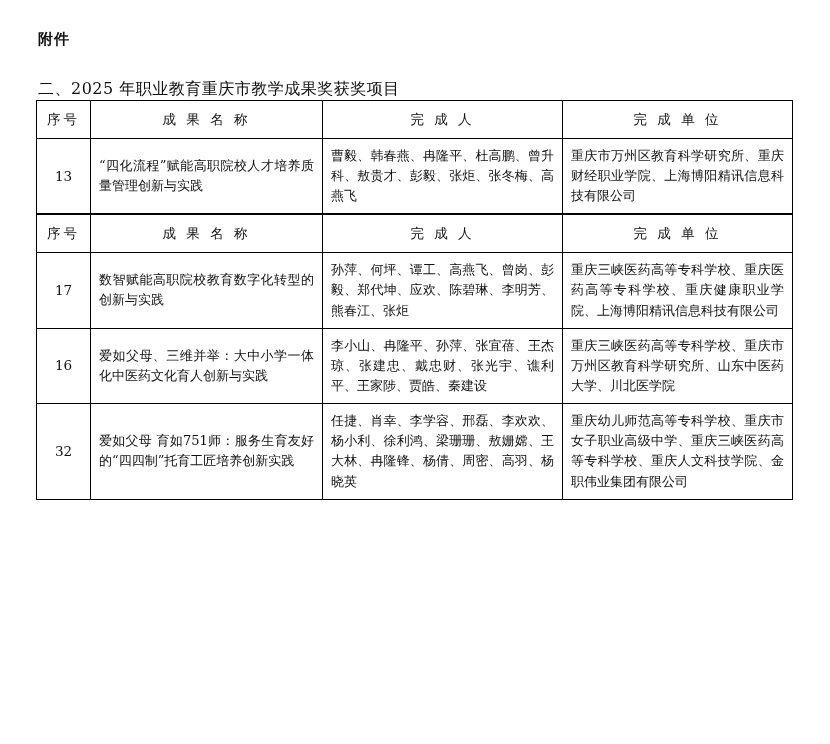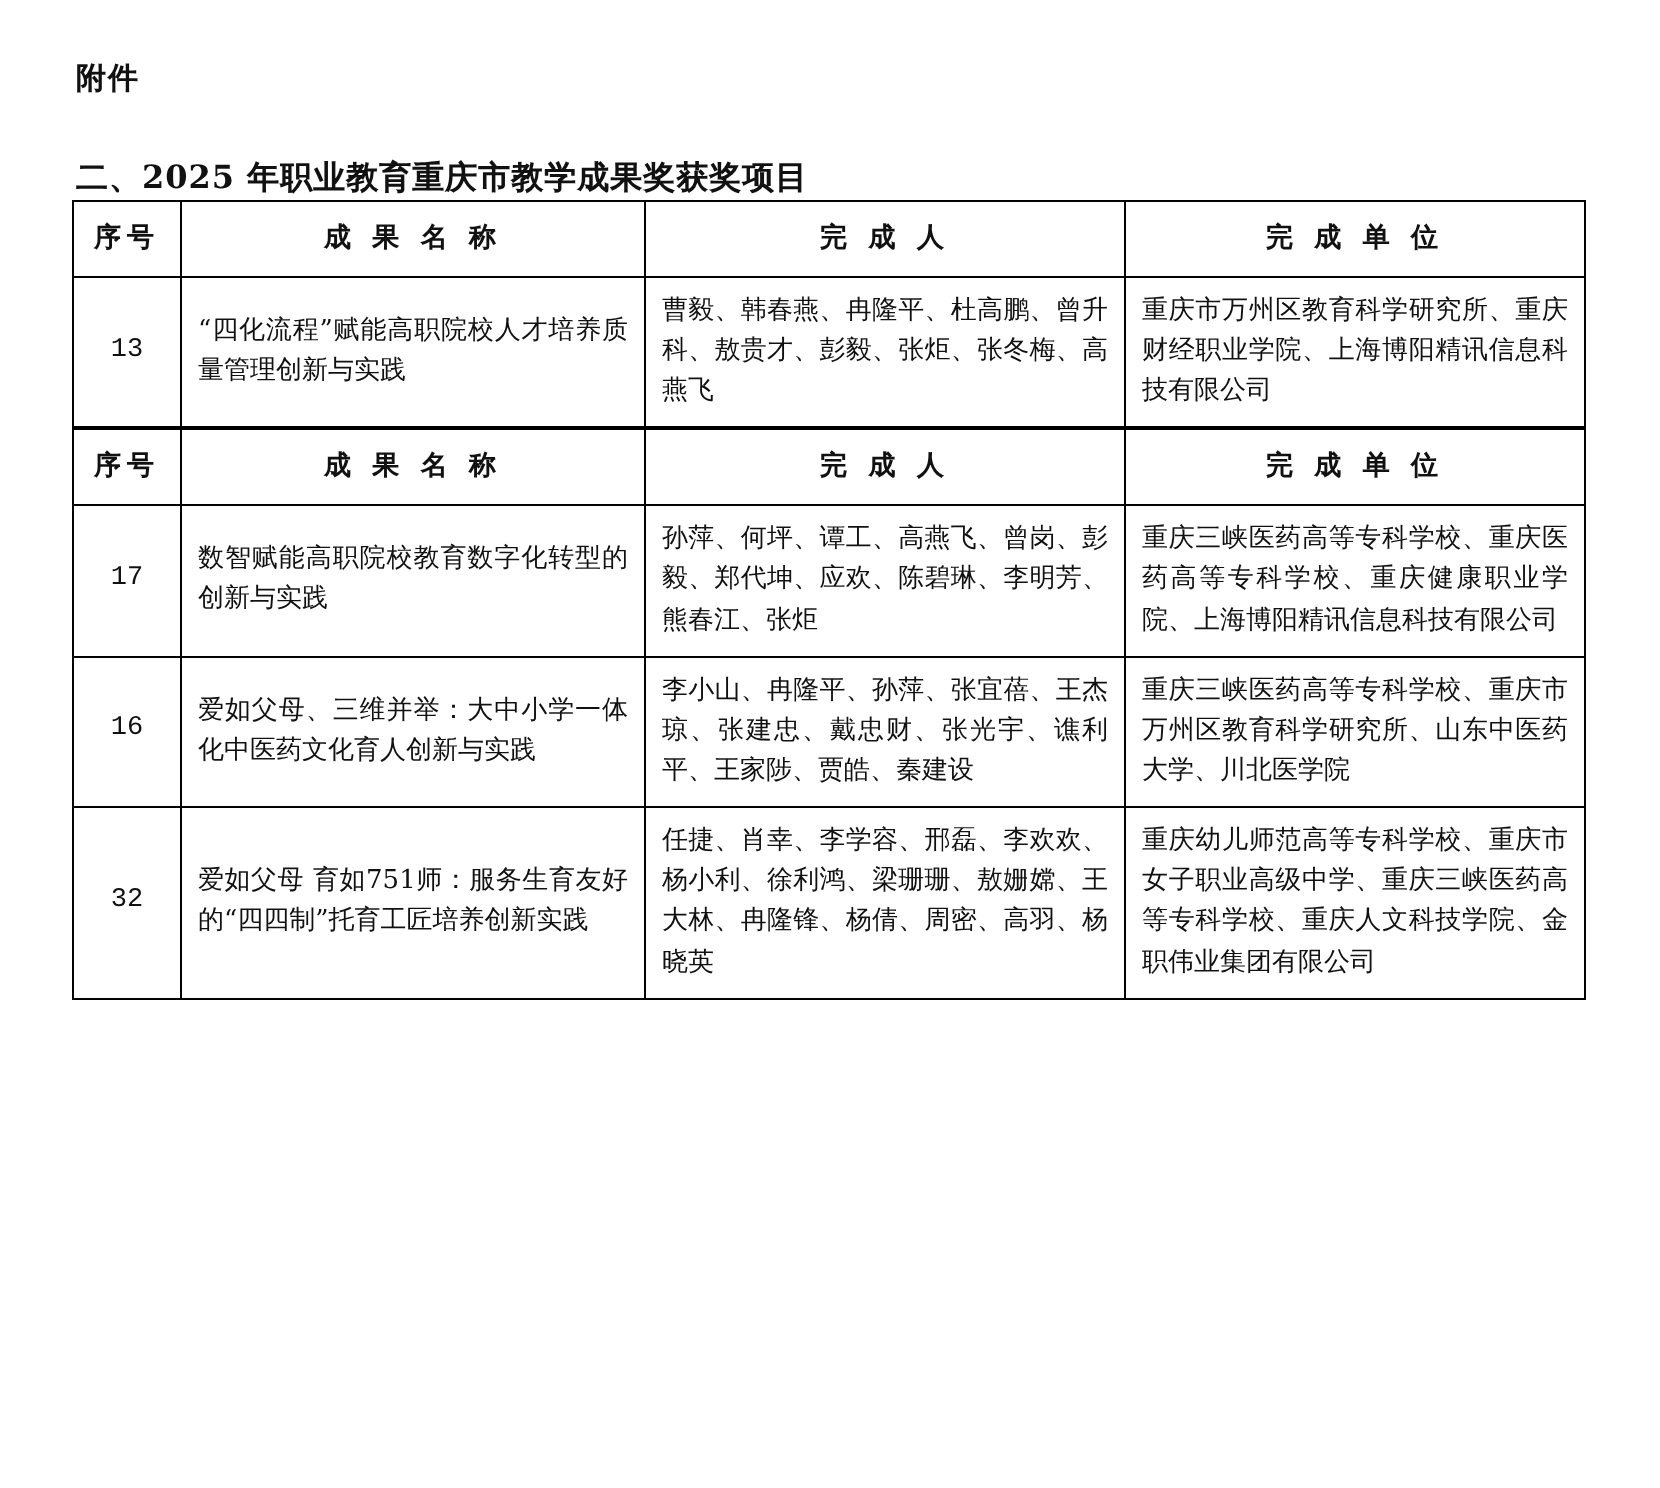--- a/index.html
+++ b/index.html
@@ -31,21 +31,21 @@
   .doc-title {
     text-align: center;
     font-size: 25px;
     font-weight: bold;
     letter-spacing: 1.5px;
     margin: 24px 0 0 0;
     font-family: "DejaVu Serif", "Liberation Serif", serif;
   }
   .section-heading {
     font-size: 16px;
-    font-weight: bold;
+    font-weight: normal;
     margin: 30px 0 0 2px;
     letter-spacing: 0.5px;
     font-family: "DejaVu Serif", "Liberation Serif", serif;
   }
   .award-heading {
     font-size: 15px;
     font-weight: bold;
     margin: 20px 0 10px 26px;
     letter-spacing: 1px;
     font-family: "DejaVu Serif", "Liberation Serif", serif;
@@ -59,33 +59,32 @@
   }
   table.award-table td, table.award-table th {
     border: 1px solid #000000;
     padding: 7px 8px;
     vertical-align: middle;
     line-height: 1.55;
     font-weight: normal;
   }
   table.award-table th {
     text-align: center;
-    font-weight: bold;
+    font-weight: normal;
     letter-spacing: 3px;
     padding: 8px 4px;
     font-size: 13.5px;
   }
   .col-no { width: 54px; }
   .col-name { width: 232px; }
   .col-people { width: 240px; }
   .col-unit { width: 230px; }
   td.cell-no {
     text-align: center;
     font-size: 13.5px;
-    font-family: Liberation Mono, monospace;
   }
   td.cell-name {
     text-align: justify;
     text-justify: inter-ideograph;
   }
   td.cell-people {
     text-align: justify;
     text-justify: inter-ideograph;
   }
   td.cell-unit {

